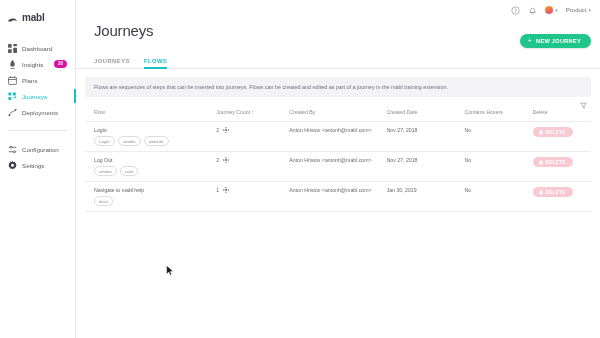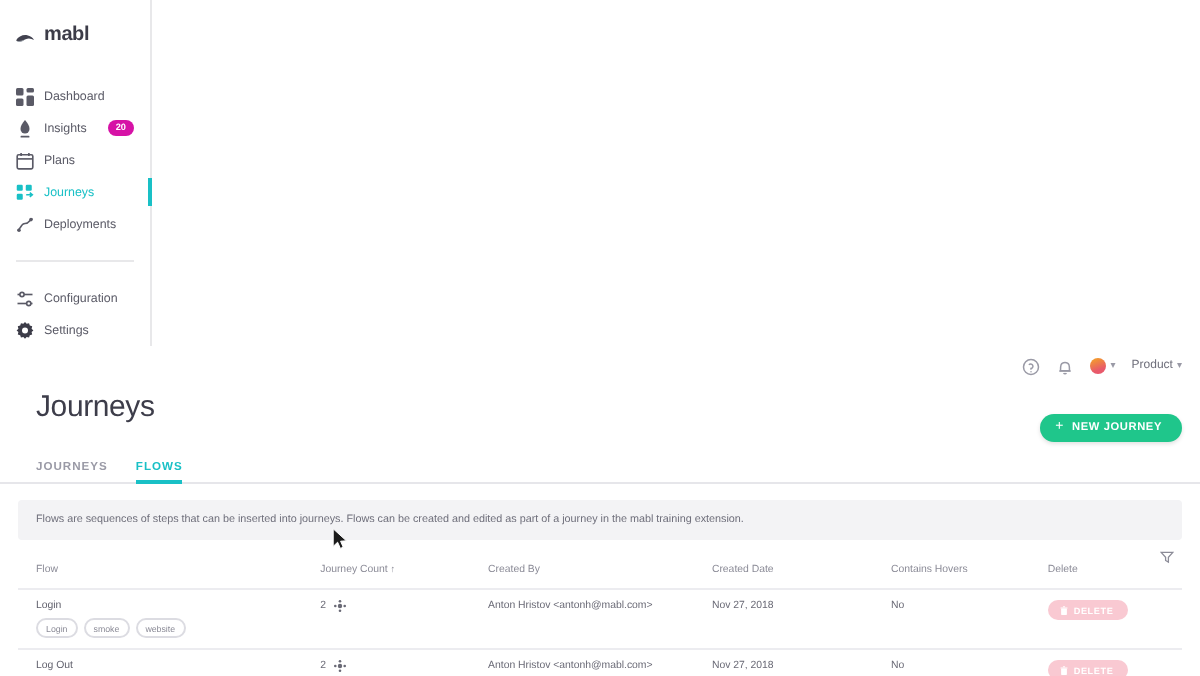--- a/index.html
+++ b/index.html
@@ -2,21 +2,21 @@
 <html><head>
 <meta charset="utf-8">
 <style>
   * { box-sizing: border-box; margin: 0; padding: 0; }
   html, body {
     width: 600px; height: 338px;
     font-family: "Liberation Sans", sans-serif;
     background: #ffffff;
     overflow: hidden;
   }
-  .app { position: relative; width: 600px; height: 338px; display: flex; background:#fff;flex-direction:column; }
+  .app { position: relative; width: 600px; height: 338px; display: flex; background:#fff; }
 
   
   .sidebar {
     width: 76px; height: 338px;
     background: #ffffff;
     border-right: 1px solid #e8e8ea;
     flex: 0 0 76px;
     padding-top: 6px;
     position: relative;
   }

